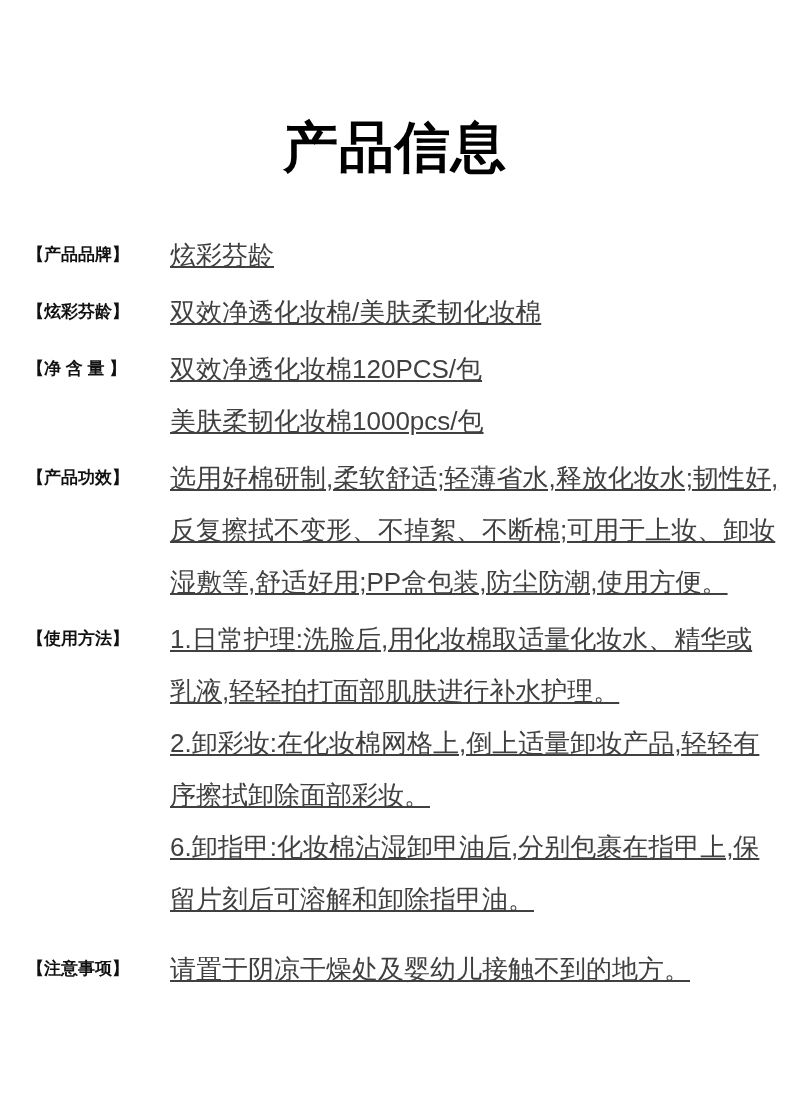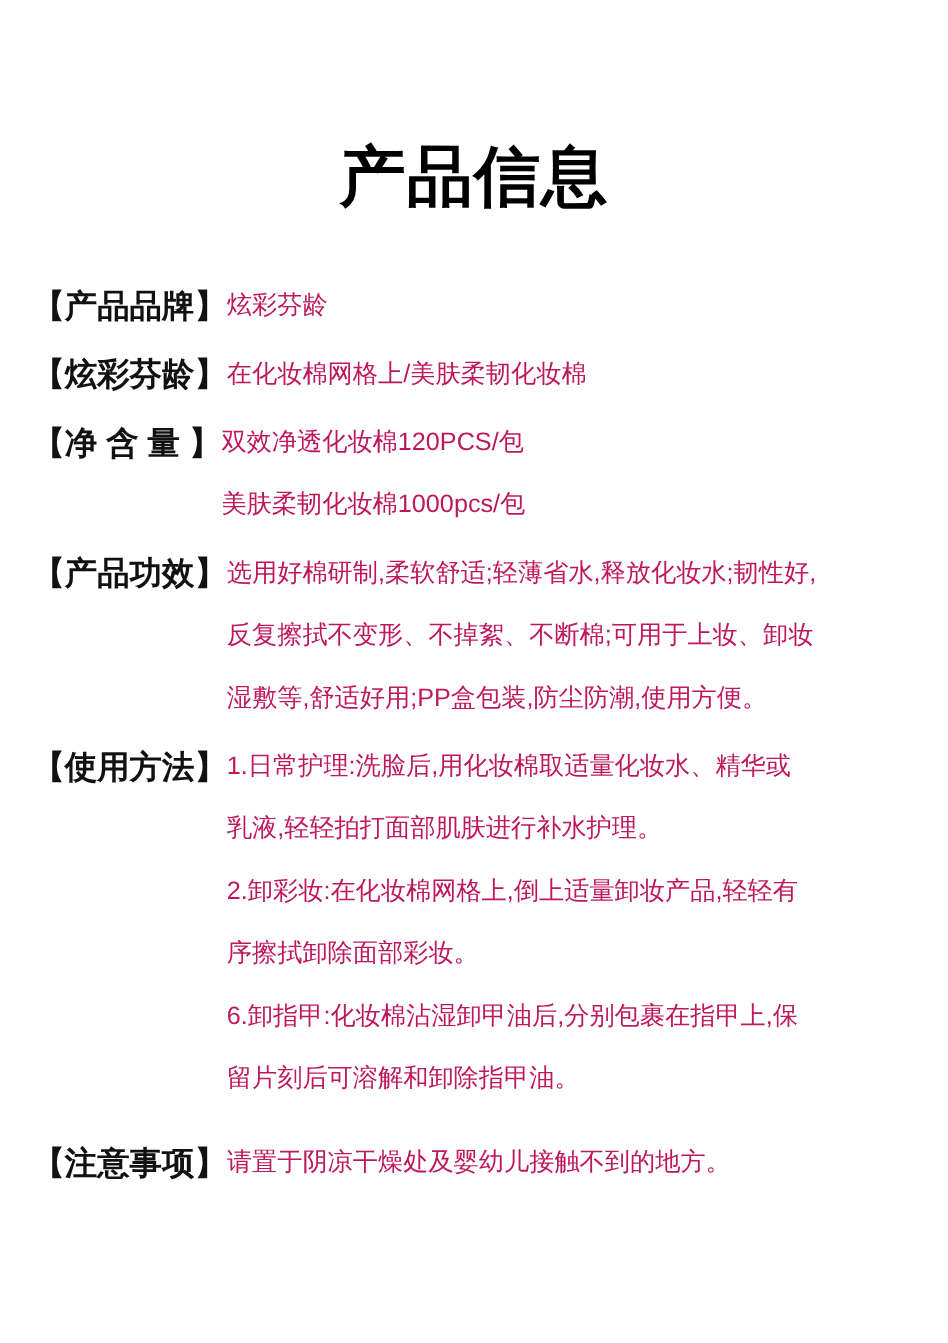--- a/index.html
+++ b/index.html
@@ -34,36 +34,37 @@
     display: flex;
     align-items: flex-start;
     margin-bottom: 5px;
   }
   .section--notice {
     margin-top: 18px;
     align-items: center;
   }
   .section-label {
     flex: 0 0 143px;
-    font-size: 27px;
+    font-size: 17px;
     font-weight: 700;
     color: #111111;
     line-height: 52px;
     white-space: nowrap;
   }
   .section-body {
     flex: 1 1 auto;
     min-width: 0;
   }
   .text-line {
-    font-size: 21px;
+    font-size: 26px;
     font-weight: 400;
-    color: #be185d;
+    color: #404040;
     line-height: 52px;
     white-space: nowrap;
+    text-decoration: underline;
   }
 </style>
 </head>
 <body>
 
 <div class="page">
 
   <h1 class="title">产品信息</h1>
 
   <div class="content">
@@ -71,21 +72,21 @@
     <div class="section">
       <div class="section-label">【产品品牌】</div>
       <div class="section-body">
         <div class="text-line">炫彩芬龄</div>
       </div>
     </div>
 
     <div class="section">
       <div class="section-label">【炫彩芬龄】</div>
       <div class="section-body">
-        <div class="text-line">在化妆棉网格上/美肤柔韧化妆棉</div>
+        <div class="text-line">双效净透化妆棉/美肤柔韧化妆棉</div>
       </div>
     </div>
 
     <div class="section">
       <div class="section-label">【净 含 量 】</div>
       <div class="section-body">
         <div class="text-line">双效净透化妆棉120PCS/包</div>
         <div class="text-line">美肤柔韧化妆棉1000pcs/包</div>
       </div>
     </div>

